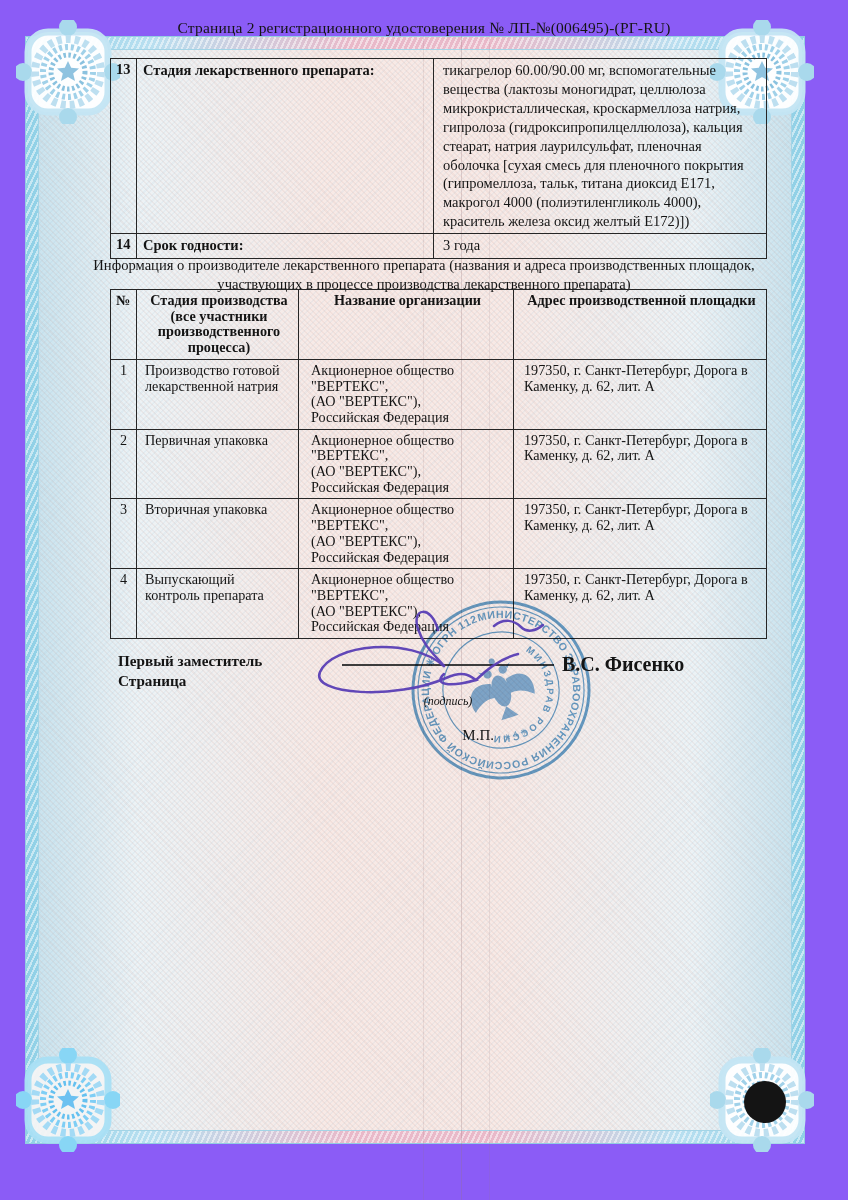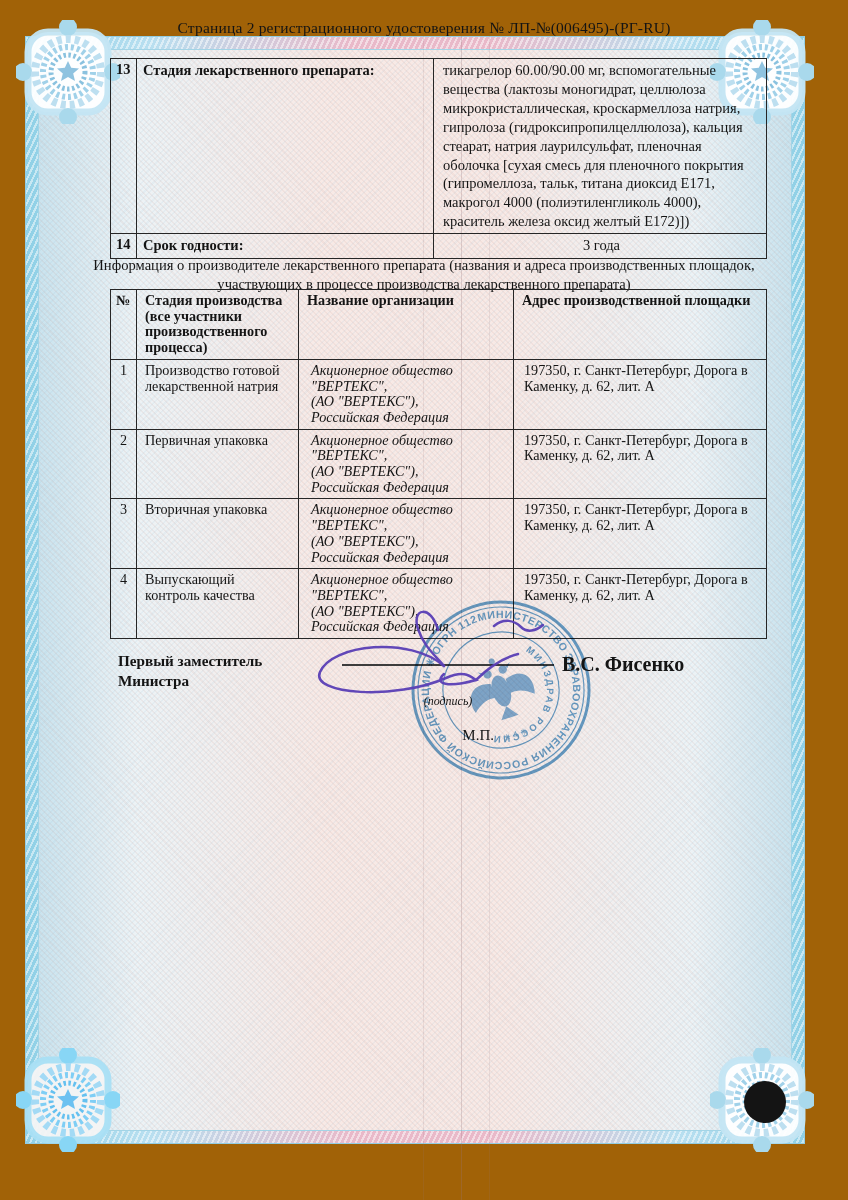--- a/index.html
+++ b/index.html
@@ -1,16 +1,16 @@
 <!DOCTYPE html>
 <html><head>
 <meta charset="utf-8">
 <style>
   html,body{margin:0;padding:0;background:#ffffff;}
-  .page{position:relative;width:848px;height:1200px;background:#a16207;overflow:hidden;
+  .page{position:relative;width:848px;height:1200px;background:#8b5cf6;overflow:hidden;
         font-family:"Liberation Serif","DejaVu Serif",serif;color:#141414;}
   .header-line{position:absolute;top:19px;left:0;width:100%;text-align:center;
         font-size:15.5px;letter-spacing:.2px;z-index:3;}
   
   .frame{position:absolute;left:25px;top:36px;width:778px;height:1106px;z-index:1;
     background:
       repeating-linear-gradient(115deg, rgba(255,255,255,.5) 0 2px, rgba(255,255,255,0) 2px 5px),
       linear-gradient(90deg,#8fd0e6 0%,#b8dff0 16%,#e9b9c9 42%,#e9b9c9 60%,#b8dff0 84%,#8fd0e6 100%);
     border:1px solid #93cde2;}
   .frame-inner{position:absolute;inset:12px;border:1px solid #a3d4e6;
@@ -24,26 +24,26 @@
   .rosette.strong{filter:saturate(1.7) brightness(.96);}
   .hole-punch{position:absolute;left:744px;top:1081px;width:42px;height:42px;border-radius:50%;
         background:#141414;z-index:6;}
   
   table{border-collapse:collapse;table-layout:fixed;position:absolute;z-index:3;}
   td,th{border:1.6px solid #262626;vertical-align:top;font-weight:normal;}
   .props{left:110px;top:58px;width:656px;font-size:14.5px;line-height:18.9px;}
   .props .num{font-weight:bold;padding:1px 2px 1px 5px;}
   .props .lbl{font-weight:bold;padding:2px 6px;}
   .props .val{padding:2px 6px 2px 9px;margin-top:16px;}
-  .props .val.center{text-align:center;}
+  .props .val.center{}
   .mfg{left:110px;top:289px;width:656px;font-size:14.2px;line-height:15.7px;}
-  .mfg th{font-weight:bold;text-align:left;padding:3px 5px 3px 8px;white-space:pre-line;}
+  .mfg th{font-weight:bold;text-align:center;padding:3px 5px 3px 8px;white-space:pre-line;}
   .mfg th.cnum,.mfg td.cnum{text-align:center;padding:3px 1px;}
   .mfg td{padding:3px 4px 3px 8px;}
-  .mfg td.org{padding-left:12px;white-space:pre-line;font-style:italic;}
+  .mfg td.org{padding-left:12px;white-space:pre-line;}
   .mfg td.stage{white-space:pre-line;}
   .mfg td.addr{padding-left:10px;}
   
   .intro{position:absolute;left:74px;top:256px;width:700px;text-align:center;
         font-size:14.6px;line-height:18.5px;z-index:3;}
   
   .official-title{position:absolute;left:118px;top:651px;width:210px;font-weight:bold;
         font-size:15.2px;line-height:20px;z-index:3;}
   .sig-line{position:absolute;left:342px;top:664px;width:212px;height:2px;background:#3c3c3c;z-index:3;}
   .sig-caption{position:absolute;left:384px;top:694px;width:128px;text-align:center;font-size:12px;z-index:3;font-style:italic;}
@@ -162,31 +162,31 @@
       <td class="stage">Вторичная упаковка</td>
       <td class="org">Акционерное общество
 "ВЕРТЕКС",
 (АО "ВЕРТЕКС"),
 Российская Федерация</td>
       <td class="addr">197350, г. Санкт-Петербург, Дорога в Каменку, д. 62, лит. А</td>
     </tr>
     <tr>
       <td class="cnum">4</td>
       <td class="stage">Выпускающий
-контроль качества</td>
+контроль препарата</td>
       <td class="org">Акционерное общество
 "ВЕРТЕКС",
 (АО "ВЕРТЕКС"),
 Российская Федерация</td>
       <td class="addr">197350, г. Санкт-Петербург, Дорога в Каменку, д. 62, лит. А</td>
     </tr>
   </tbody>
     </table>
 
-  <div class="official-title">Первый заместитель Министра</div>
+  <div class="official-title">Первый заместитель Страница</div>
   <div class="sig-line"></div>
   <div class="sig-caption">(подпись)</div>
   <div class="mp-caption">М.П.</div>
   <div class="signer-name">В.С. Фисенко</div>
 
   <svg class="stamp" width="190" height="190" viewBox="-95 -95 190 190">
     <defs>
       <path id="outer-circle-path" d="M 0,-72 A 72,72 0 1 1 -0.01,-72"></path>
       <path id="inner-circle-path" d="M 0,-46 A 46,46 0 1 1 -0.01,-46"></path>
     </defs>

